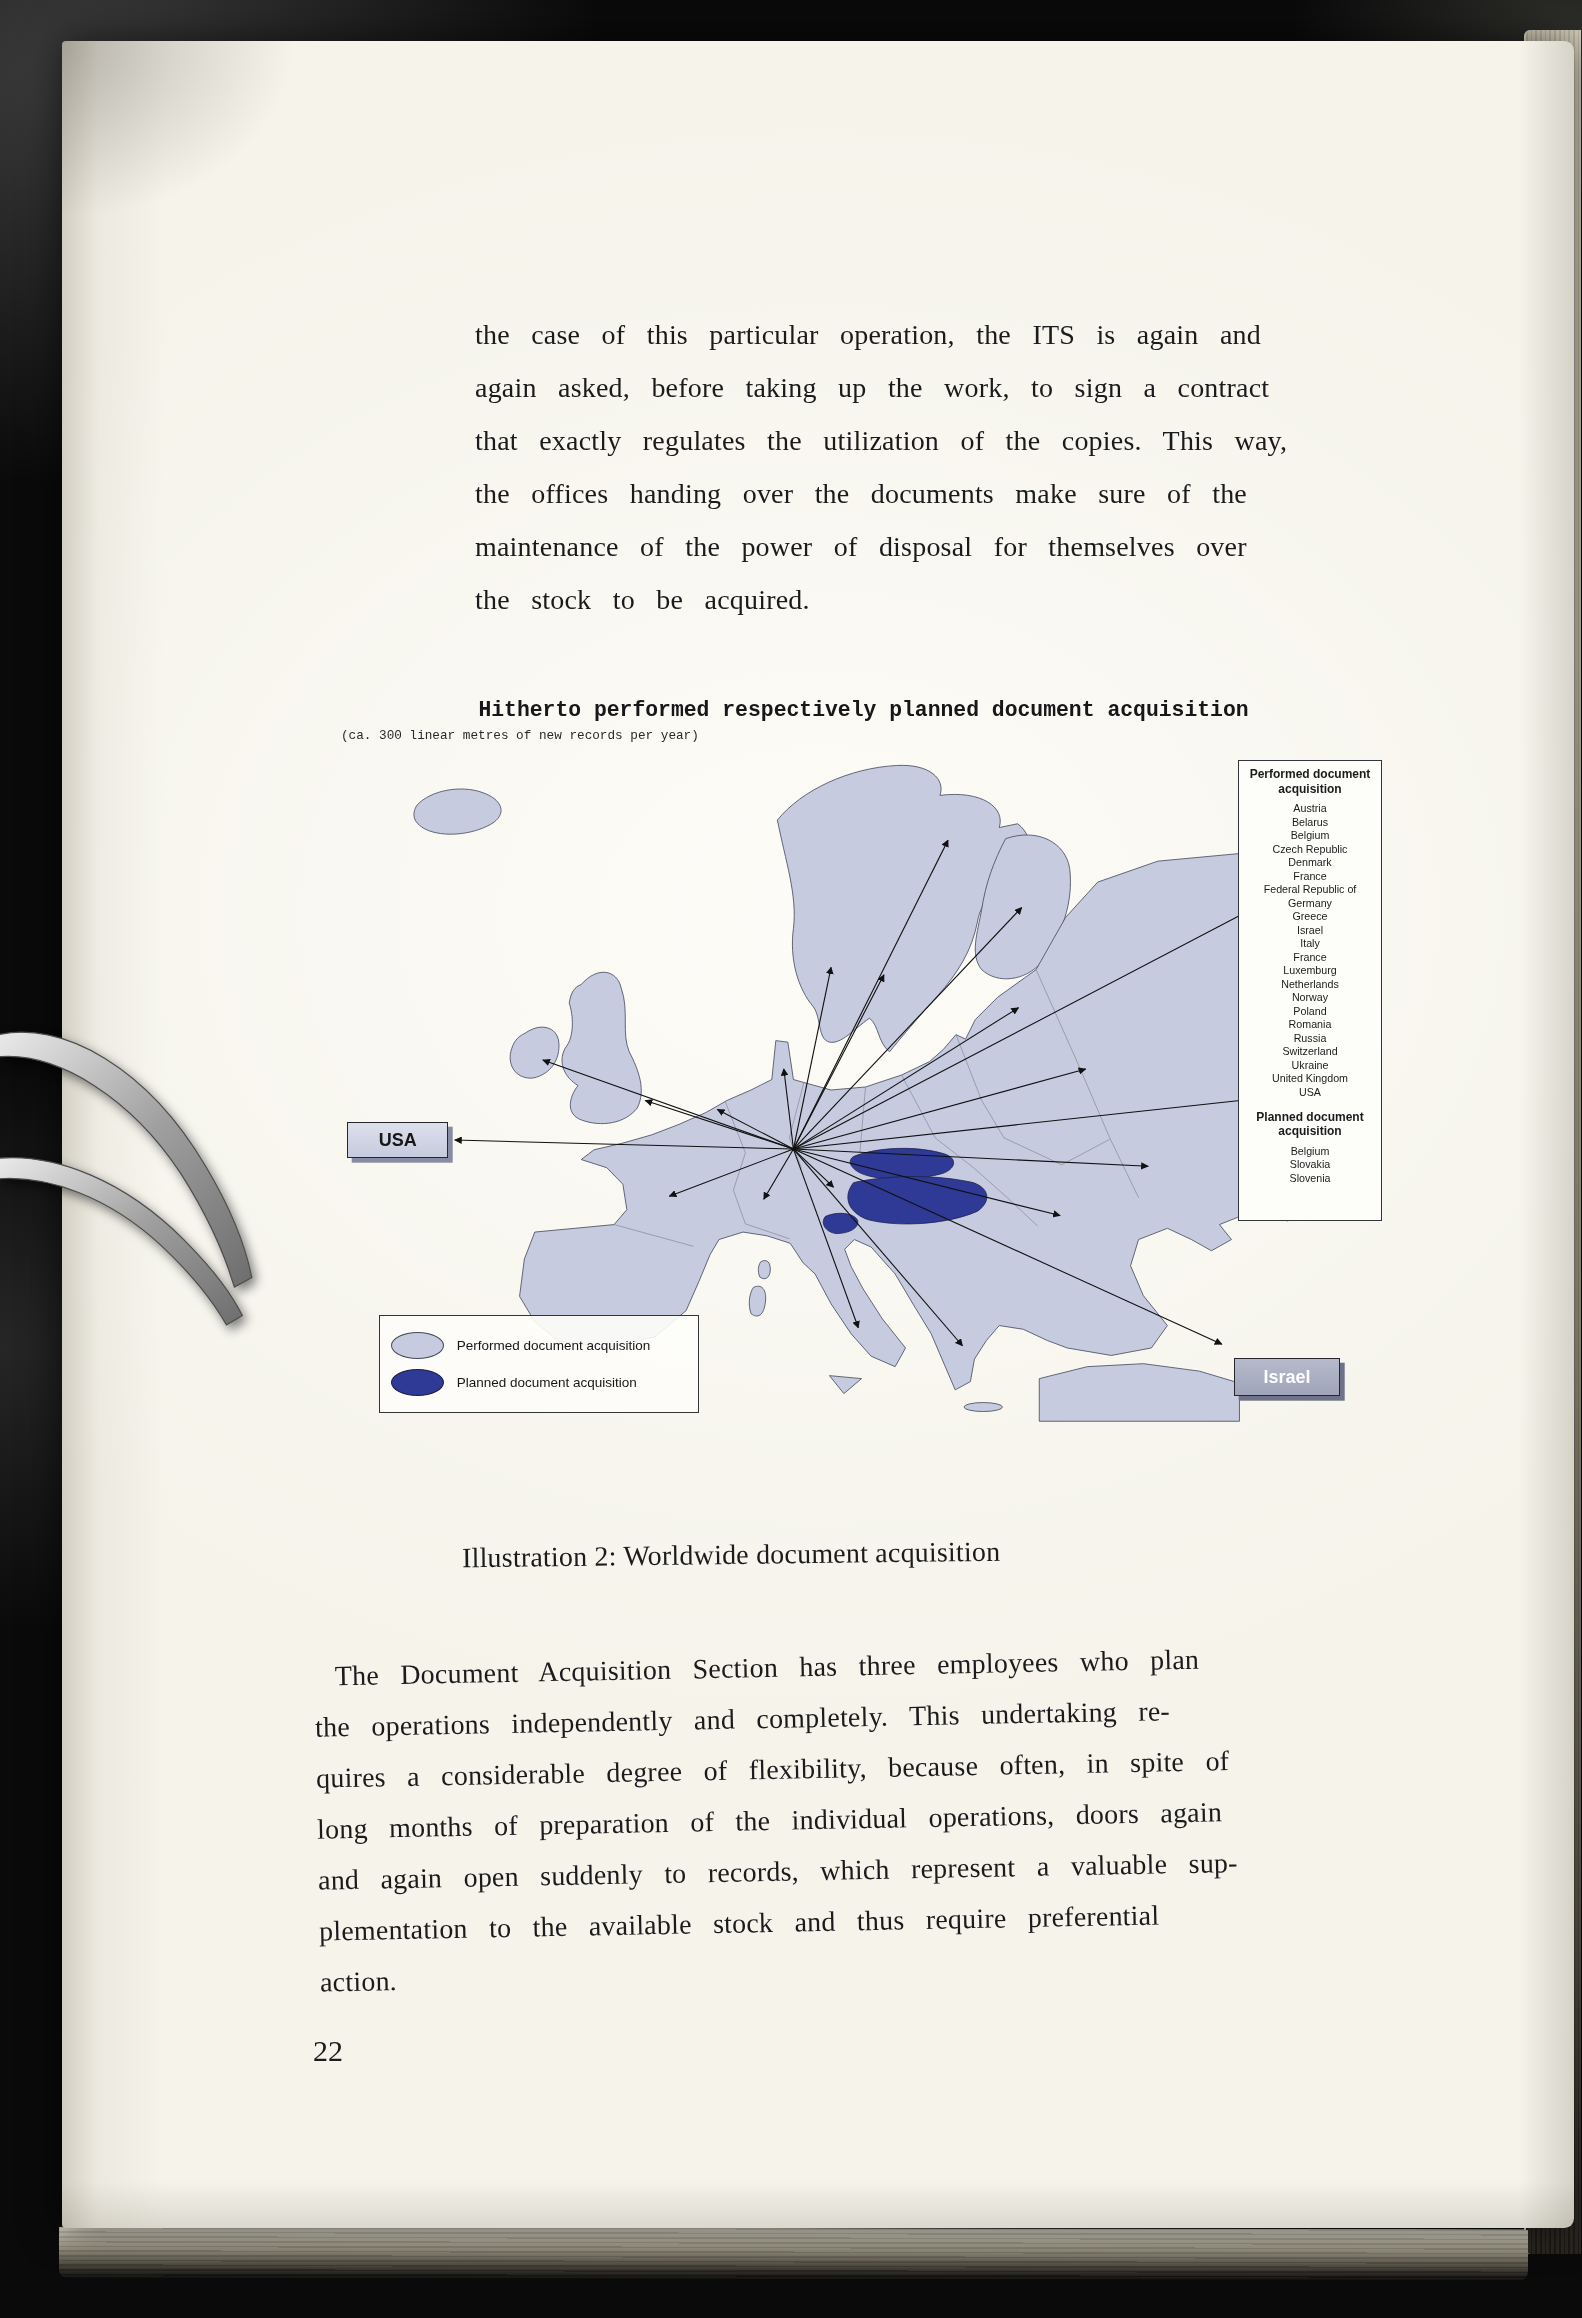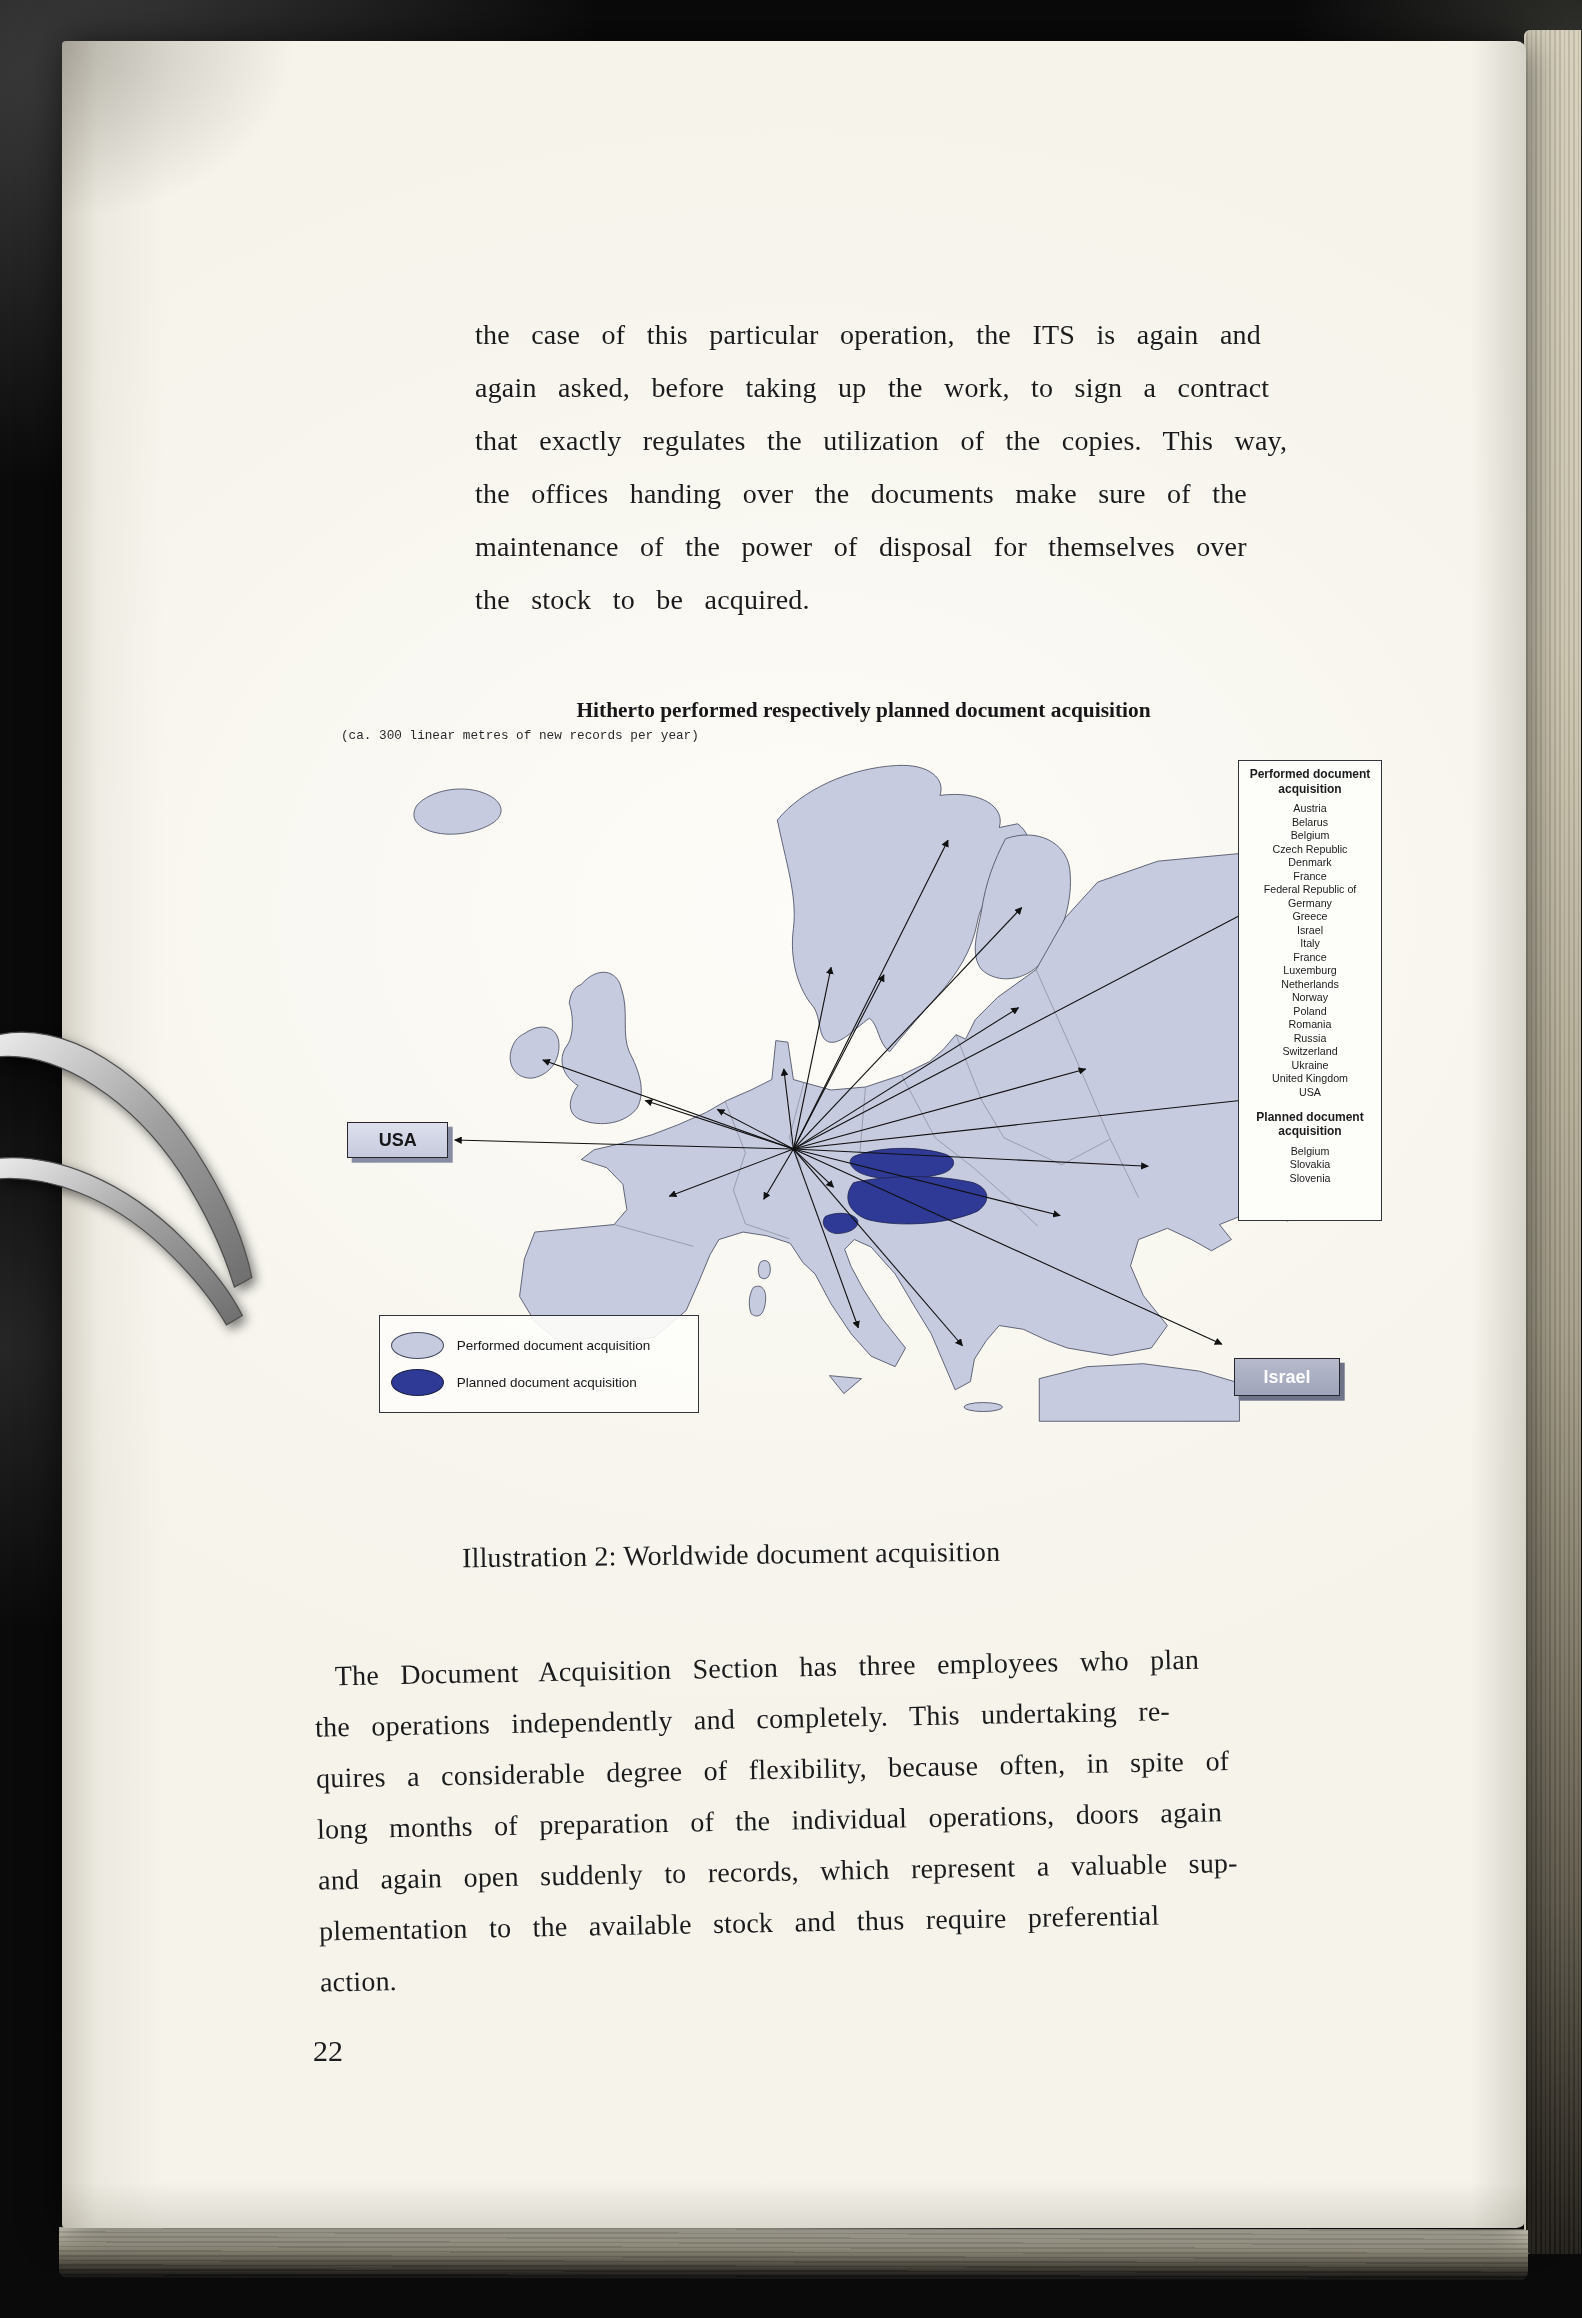--- a/index.html
+++ b/index.html
@@ -40,20 +40,21 @@
     background-image:
       radial-gradient(332px 253px at 0% 0%, rgba(60,55,45,0.30), rgba(0,0,0,0) 70%),
       linear-gradient(90deg, rgba(120,110,90,0.28) 0, rgba(120,110,90,0.07) 36px, rgba(0,0,0,0) 103px),
       linear-gradient(270deg, rgba(100,95,80,0.22) 0, rgba(0,0,0,0) 55px),
       linear-gradient(0deg, rgba(100,95,80,0.18) 0, rgba(0,0,0,0) 47px),
       radial-gradient(1029px 791px at 50% 40%, #fdfcf8, #f5f3ea);
     background-color:#faf9f4;
     border-radius:4px 9.5px 9.5px 4px;
     box-shadow:0 0 40px rgba(0,0,0,0.65);
     color:#1b1b1d;
+    padding-left:48px;
   }
   .para {
     position:absolute;
     white-space:pre-line;
     font-size:28px;
     word-spacing:14.2px;
     letter-spacing:0.2px;
     margin:0;
   }
   .para1 { left:413px; top:267px; width:950px; line-height:53px; }
@@ -61,21 +62,21 @@
   .caption {
     position:absolute; left:400px; top:1498px; font-size:28px;
     transform:rotate(-0.7deg); letter-spacing:0.2px;
   }
   .page-number { position:absolute; left:251px; top:1985px; font-size:30px;margin-top:8px; }
 
   
   .map-figure { position:absolute; left:279px; top:654px; width:1045px; height:776px; }
   .map-title {
     position:absolute; left:0; top:3.2px; width:100%; text-align:center;
-    font-family:Liberation Serif, serif; font-weight:bold; font-size:21.4px; color:#17171a;
+    font-family:Liberation Mono, monospace; font-weight:bold; font-size:21.4px; color:#17171a;
   }
   .map-subtitle {
     position:absolute; left:0; top:33px; width:100%; 
     font-family:Liberation Mono, monospace; font-size:12.7px; color:#2a2a2e;
   }
   .map-svg { position:absolute; left:0; top:54px; width:1041px; height:673px; }
 
   .legend-panel {
     position:absolute; left:897px; top:65px; width:144px; min-height:461px;
     background:#fdfdfa; border:1.2px solid #33343c; box-sizing:border-box;

